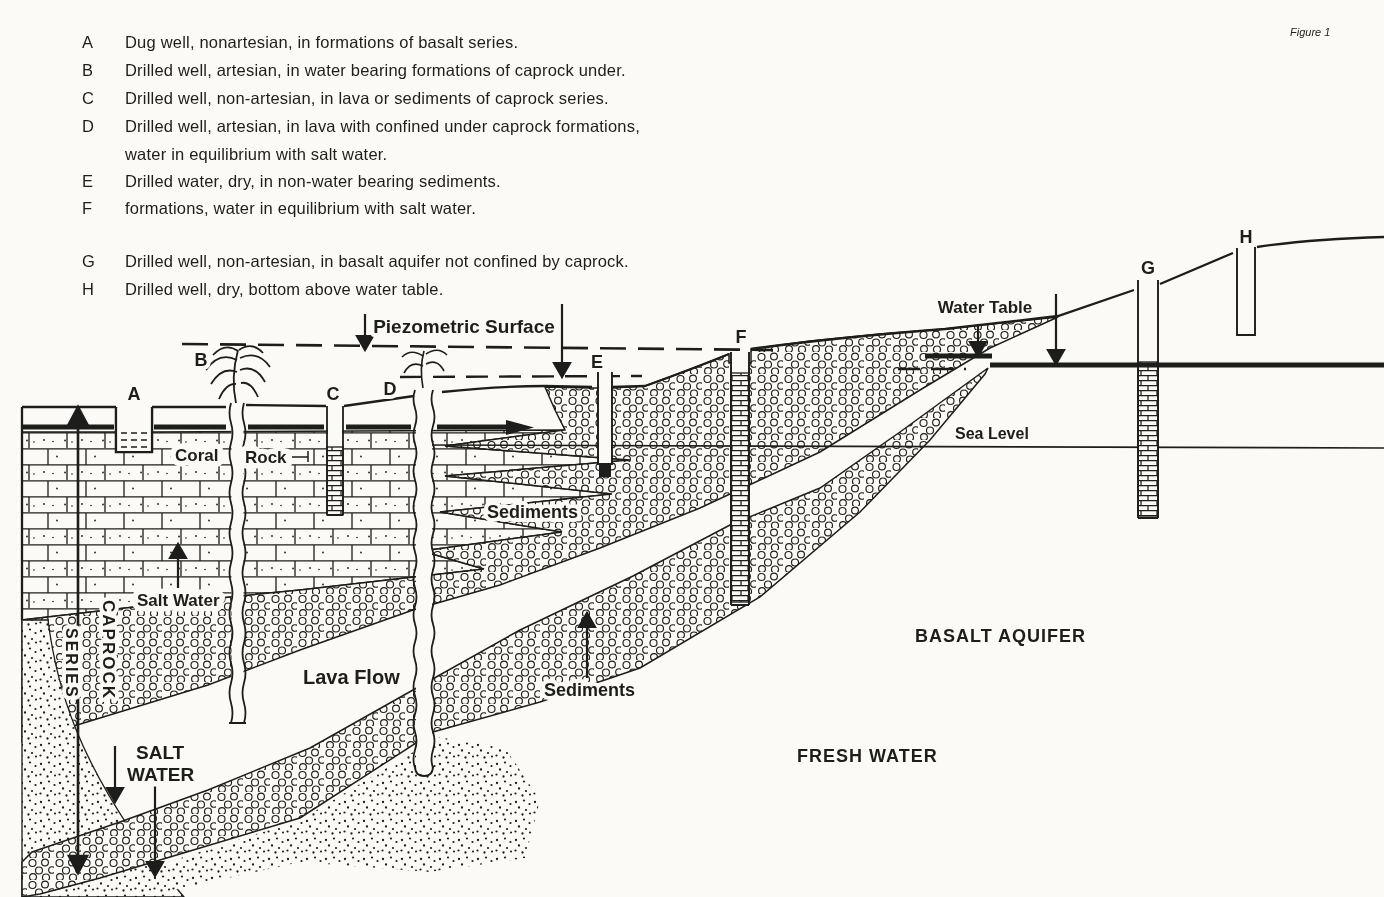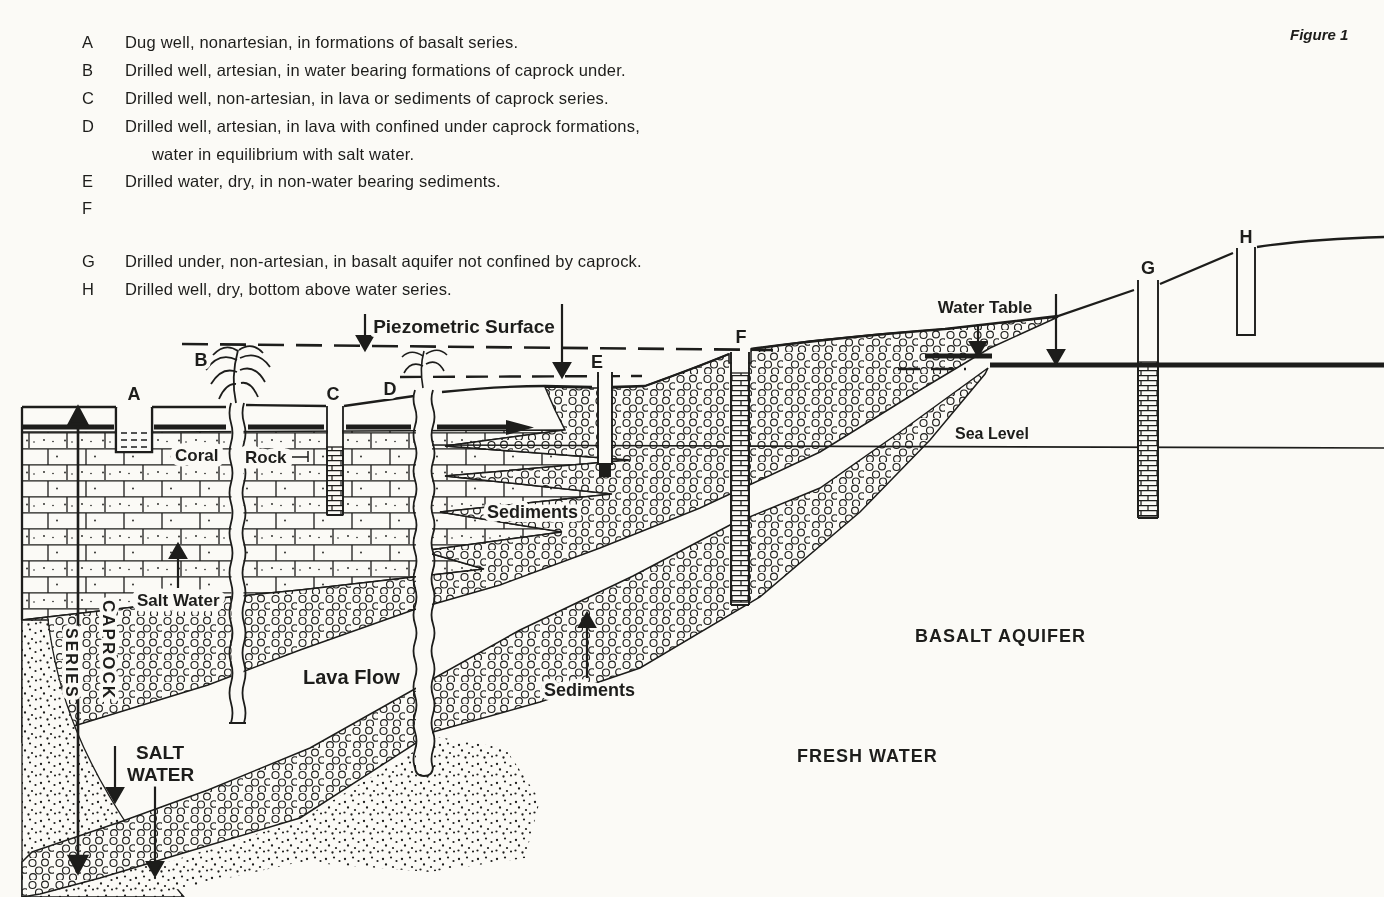--- a/index.html
+++ b/index.html
@@ -2,22 +2,22 @@
 <html><head>
 <meta charset="utf-8">
 <style>
   html,body{margin:0;padding:0;background:#e8e8e4;}
   .stage{position:relative;width:1384px;height:897px;background:#fbfaf6;overflow:hidden;
          font-family:"Liberation Sans",sans-serif;color:#1d1d1b;}
   .legend{position:absolute;left:0;top:0;width:800px;}
   .lg-row{position:absolute;left:82px;display:flex;font-size:16.5px;line-height:28px;letter-spacing:.2px;}
   .lg-letter{width:43px;flex:0 0 43px;}
   .lg-text{width:660px;}
-  .lg-cont{margin-left:27px;}
-  .figlabel{position:absolute;left:1290px;top:26px;font-size:15px;font-weight:bold;font-style:italic;}
+  .lg-cont{}
+  .figlabel{position:absolute;left:1290px;top:26px;font-size:11px;font-weight:normal;font-style:italic;}
   svg{position:absolute;left:0;top:0;}
   svg text{font-family:"Liberation Sans",sans-serif;fill:#1d1d1b;font-weight:bold;}
   .hl{paint-order:stroke;stroke:#fbfaf6;stroke-width:8px;stroke-linejoin:round;}
   .hl2{paint-order:stroke;stroke:#fbfaf6;stroke-width:11px;stroke-linejoin:round;}
 </style>
 </head>
 <body>
 
 <div class="stage">
 
@@ -49,32 +49,33 @@
     </div>
     <div class="lg-row" style="top:167px">
       <div class="lg-letter">E</div>
       <div class="lg-text">
           <div>Drilled water, dry, in non-water bearing sediments.</div>
         </div>
     </div>
     <div class="lg-row" style="top:194px">
       <div class="lg-letter">F</div>
       <div class="lg-text">
+        <div class="lg-cont">formations, water in equilibrium with salt water.</div>
       </div>
     </div>
     <div class="lg-row" style="top:247px">
       <div class="lg-letter">G</div>
       <div class="lg-text">
-          <div>Drilled under, non-artesian, in basalt aquifer not confined by caprock.</div>
+          <div>Drilled well, non-artesian, in basalt aquifer not confined by caprock.</div>
         </div>
     </div>
     <div class="lg-row" style="top:275px">
       <div class="lg-letter">H</div>
       <div class="lg-text">
-          <div>Drilled well, dry, bottom above water series.</div>
+          <div>Drilled well, dry, bottom above water table.</div>
         </div>
     </div>
   </div>
 
   <div class="figlabel">Figure 1</div>
 
   <svg width="1384" height="897" viewBox="0 0 1384 897">
     <defs>
       <pattern id="pBrick" width="38" height="32" patternUnits="userSpaceOnUse">
         <rect width="38" height="32" fill="#fbfaf6"></rect>

